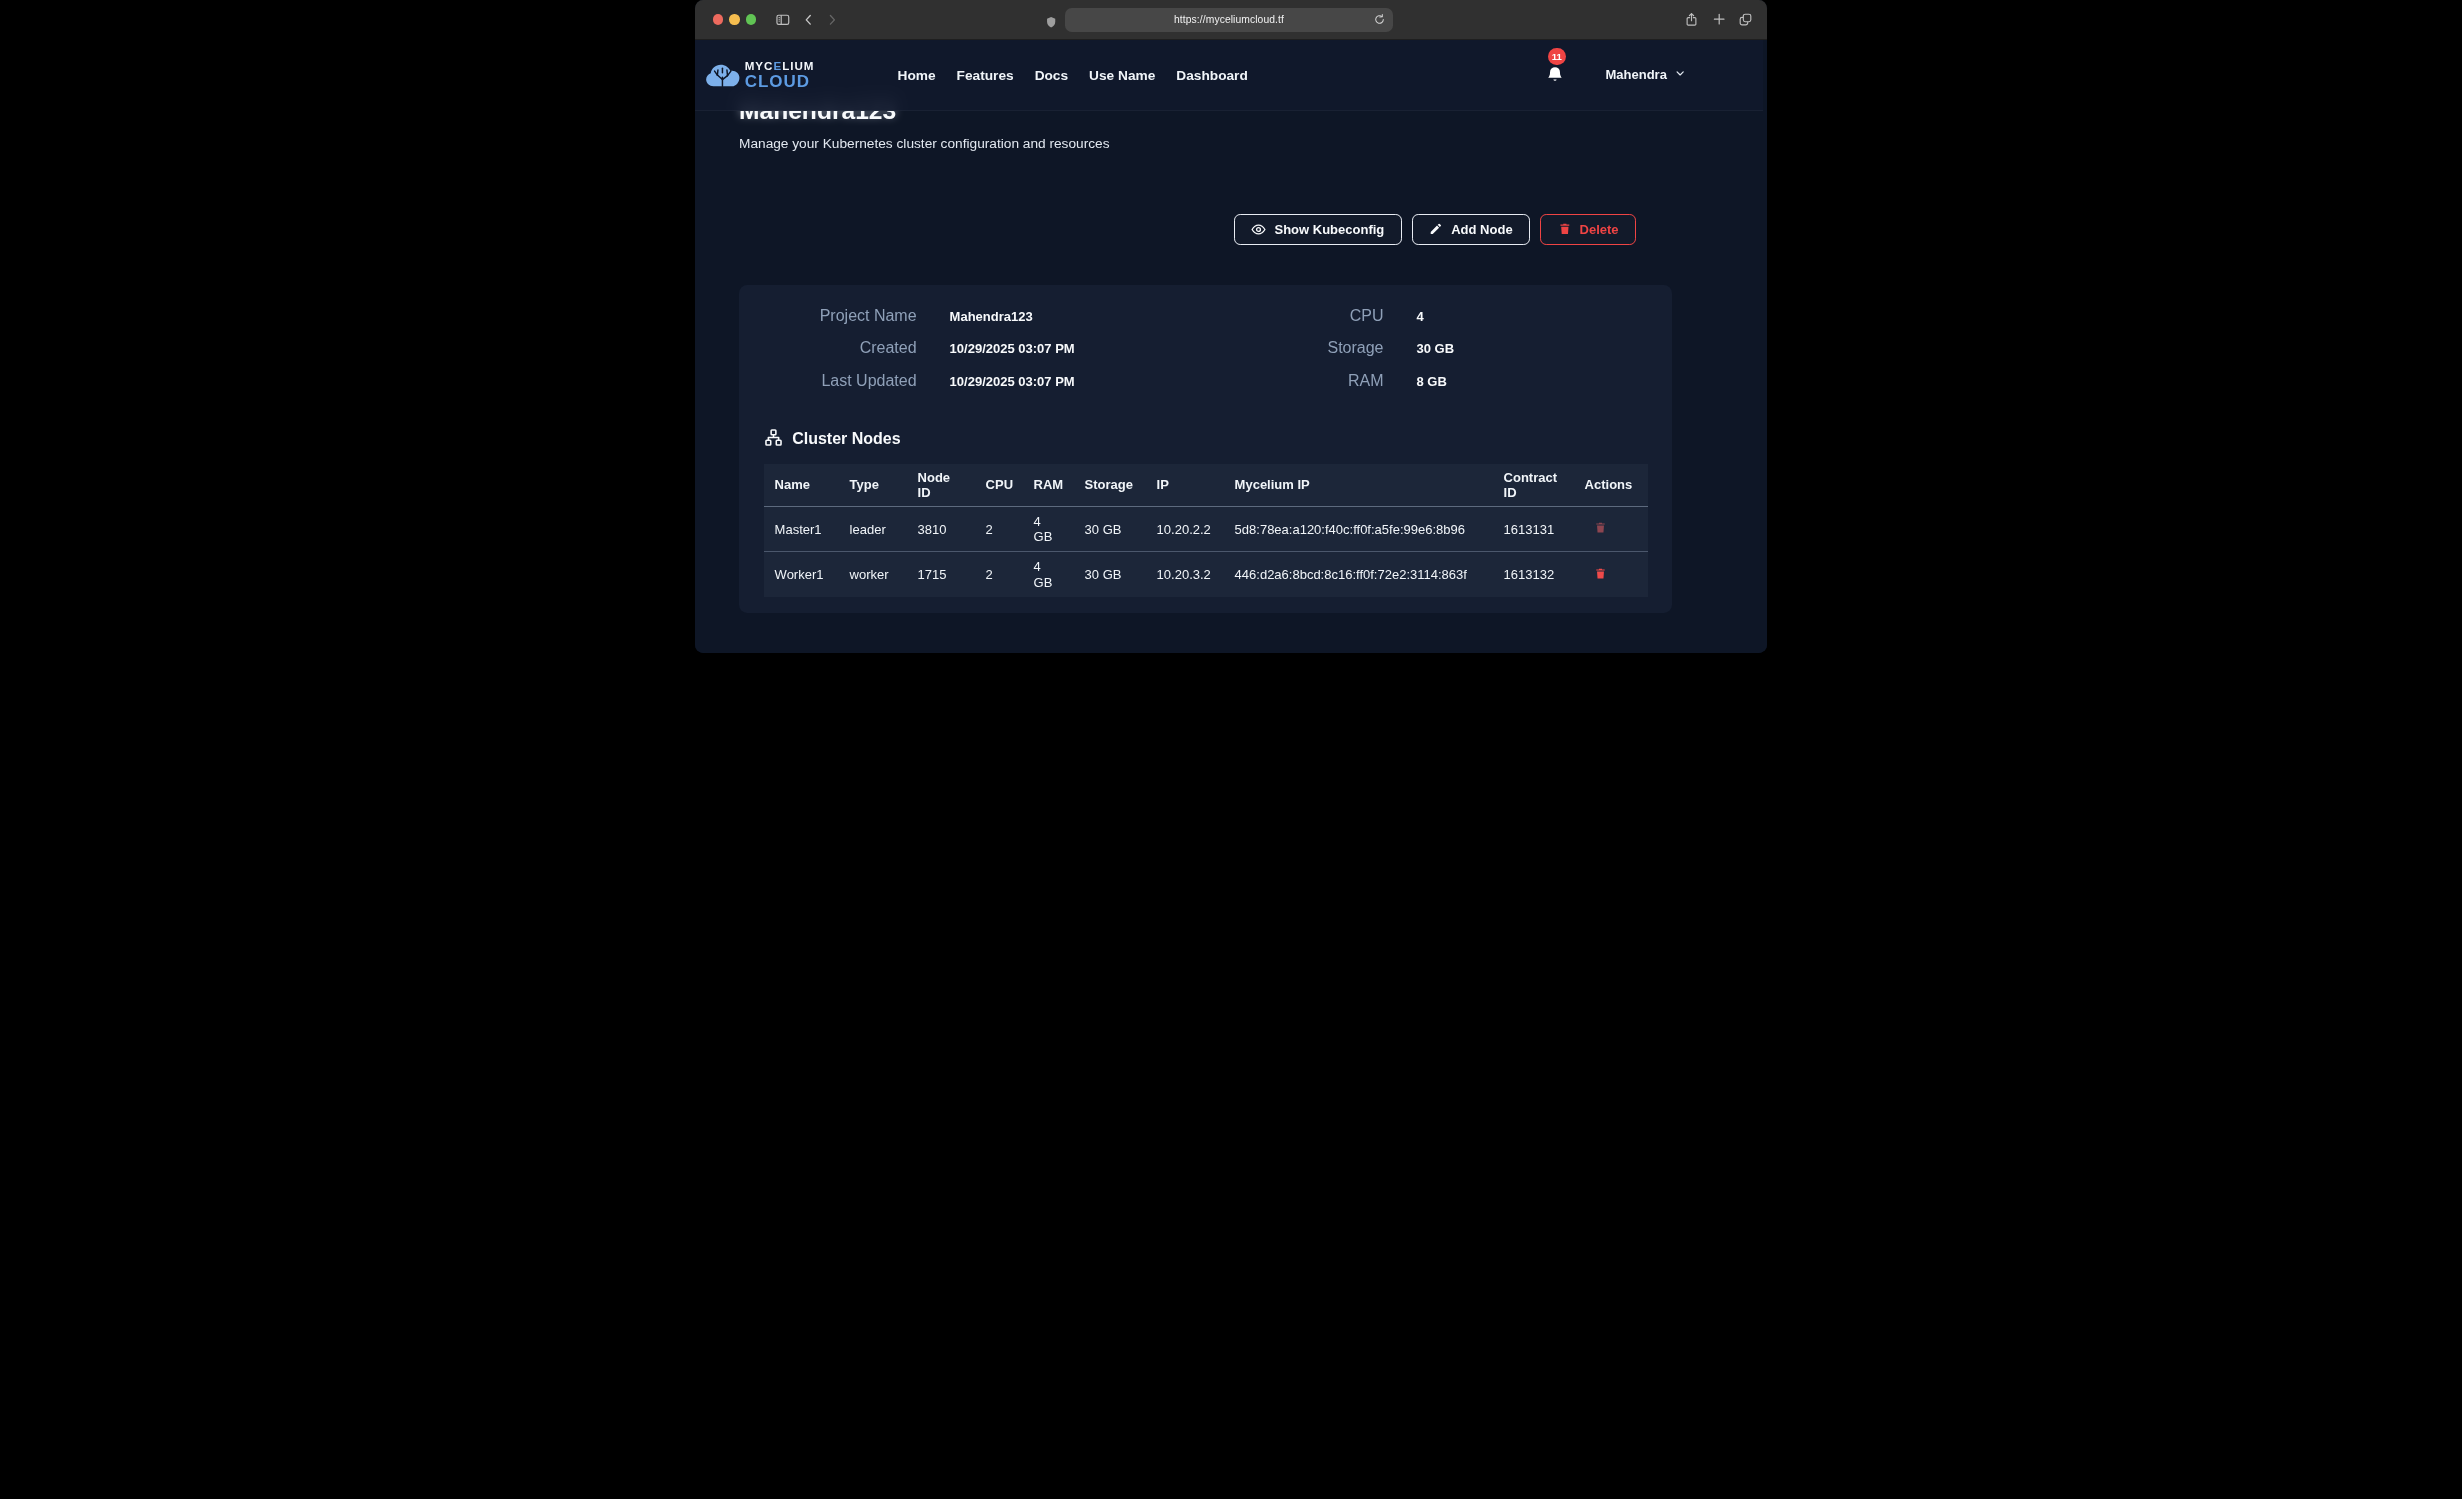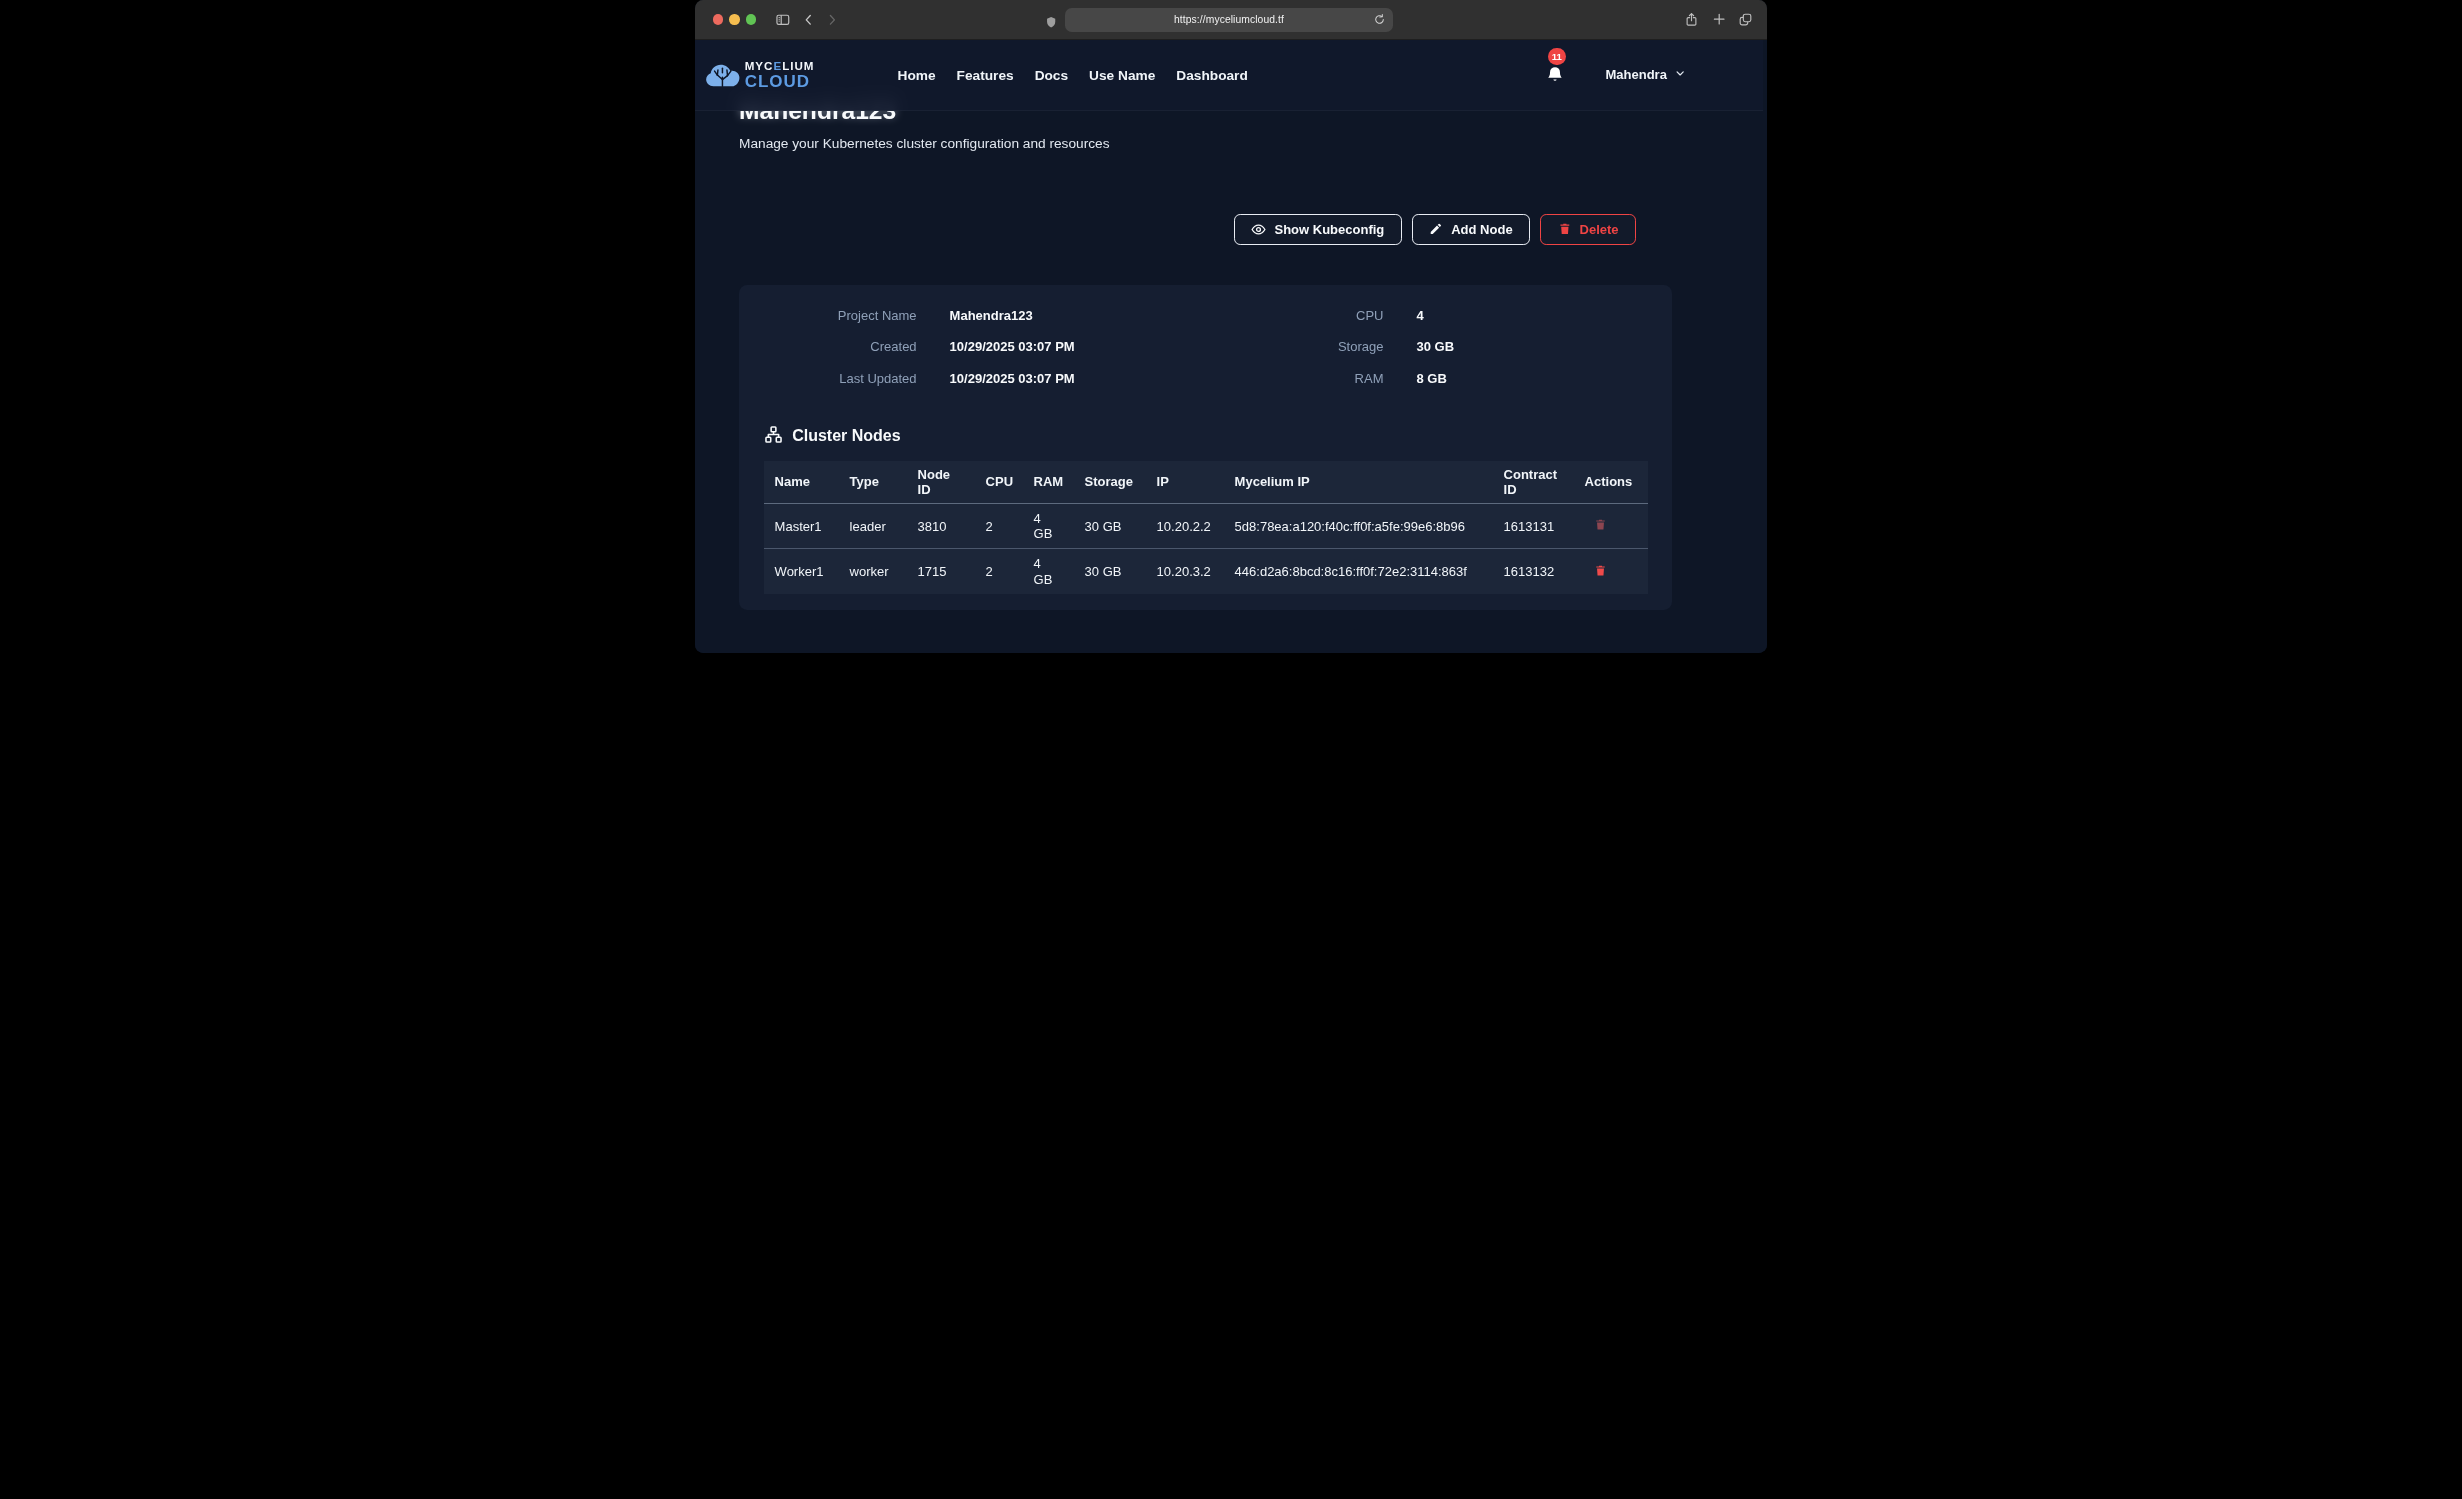--- a/index.html
+++ b/index.html
@@ -48,21 +48,21 @@
 
   .actions-row{margin-top:61px;display:flex;justify-content:flex-end;gap:10.3px;padding-right:36px;box-sizing:border-box;}
   .btn{height:31px;display:flex;align-items:center;gap:8.2px;border-radius:6.2px;background:rgba(255,255,255,0.02);border:1.4px solid #e8ecf3;color:#f8fafc;font-size:13px;font-weight:700;padding:0 16.4px;font-family:inherit;cursor:pointer;}
   .btn svg{display:block;}
   .btn.danger{border-color:#ef4444;color:#ef4444;}
 
   .card{margin-top:40px;background:#151e31;border-radius:8.2px;padding:23px 24.6px 15.7px 24.6px;box-sizing:border-box;}
   .info-grid{display:grid;grid-template-columns:1fr 1fr;}
   .info-col{display:flex;flex-direction:column;gap:15px;}
   .info-row{display:flex;align-items:baseline;}
-  .info-label{width:153px;text-align:right;color:#8fa0b8;font-size:13px;line-height:16.4px;flex:none;}
+  .info-label{width:153px;text-align:right;color:#8fa0b8;font-size:16px;line-height:16.4px;flex:none;}
   .info-col.right .info-label{width:178px;}
   .info-value{margin-left:33px;color:#f8fafc;font-size:13px;line-height:16.4px;font-weight:700;}
 
   .section-head{margin-top:38px;display:flex;align-items:center;gap:9.6px;color:#f8fafc;}
   .section-title{font-size:16px;font-weight:700;}
 
   table.nodes{margin-top:15px;width:884px;border-collapse:collapse;background:#1c2639;table-layout:fixed;}
   .nodes th,.nodes td{text-align:left;padding:5.5px 11px;color:#f1f5f9;font-size:13px;line-height:15.7px;vertical-align:middle;font-weight:400;}
   .nodes th{font-weight:700;height:41px;box-sizing:border-box;border-bottom:0.7px solid rgba(148,163,184,0.55);}
   .nodes td{height:45px;box-sizing:border-box;}

